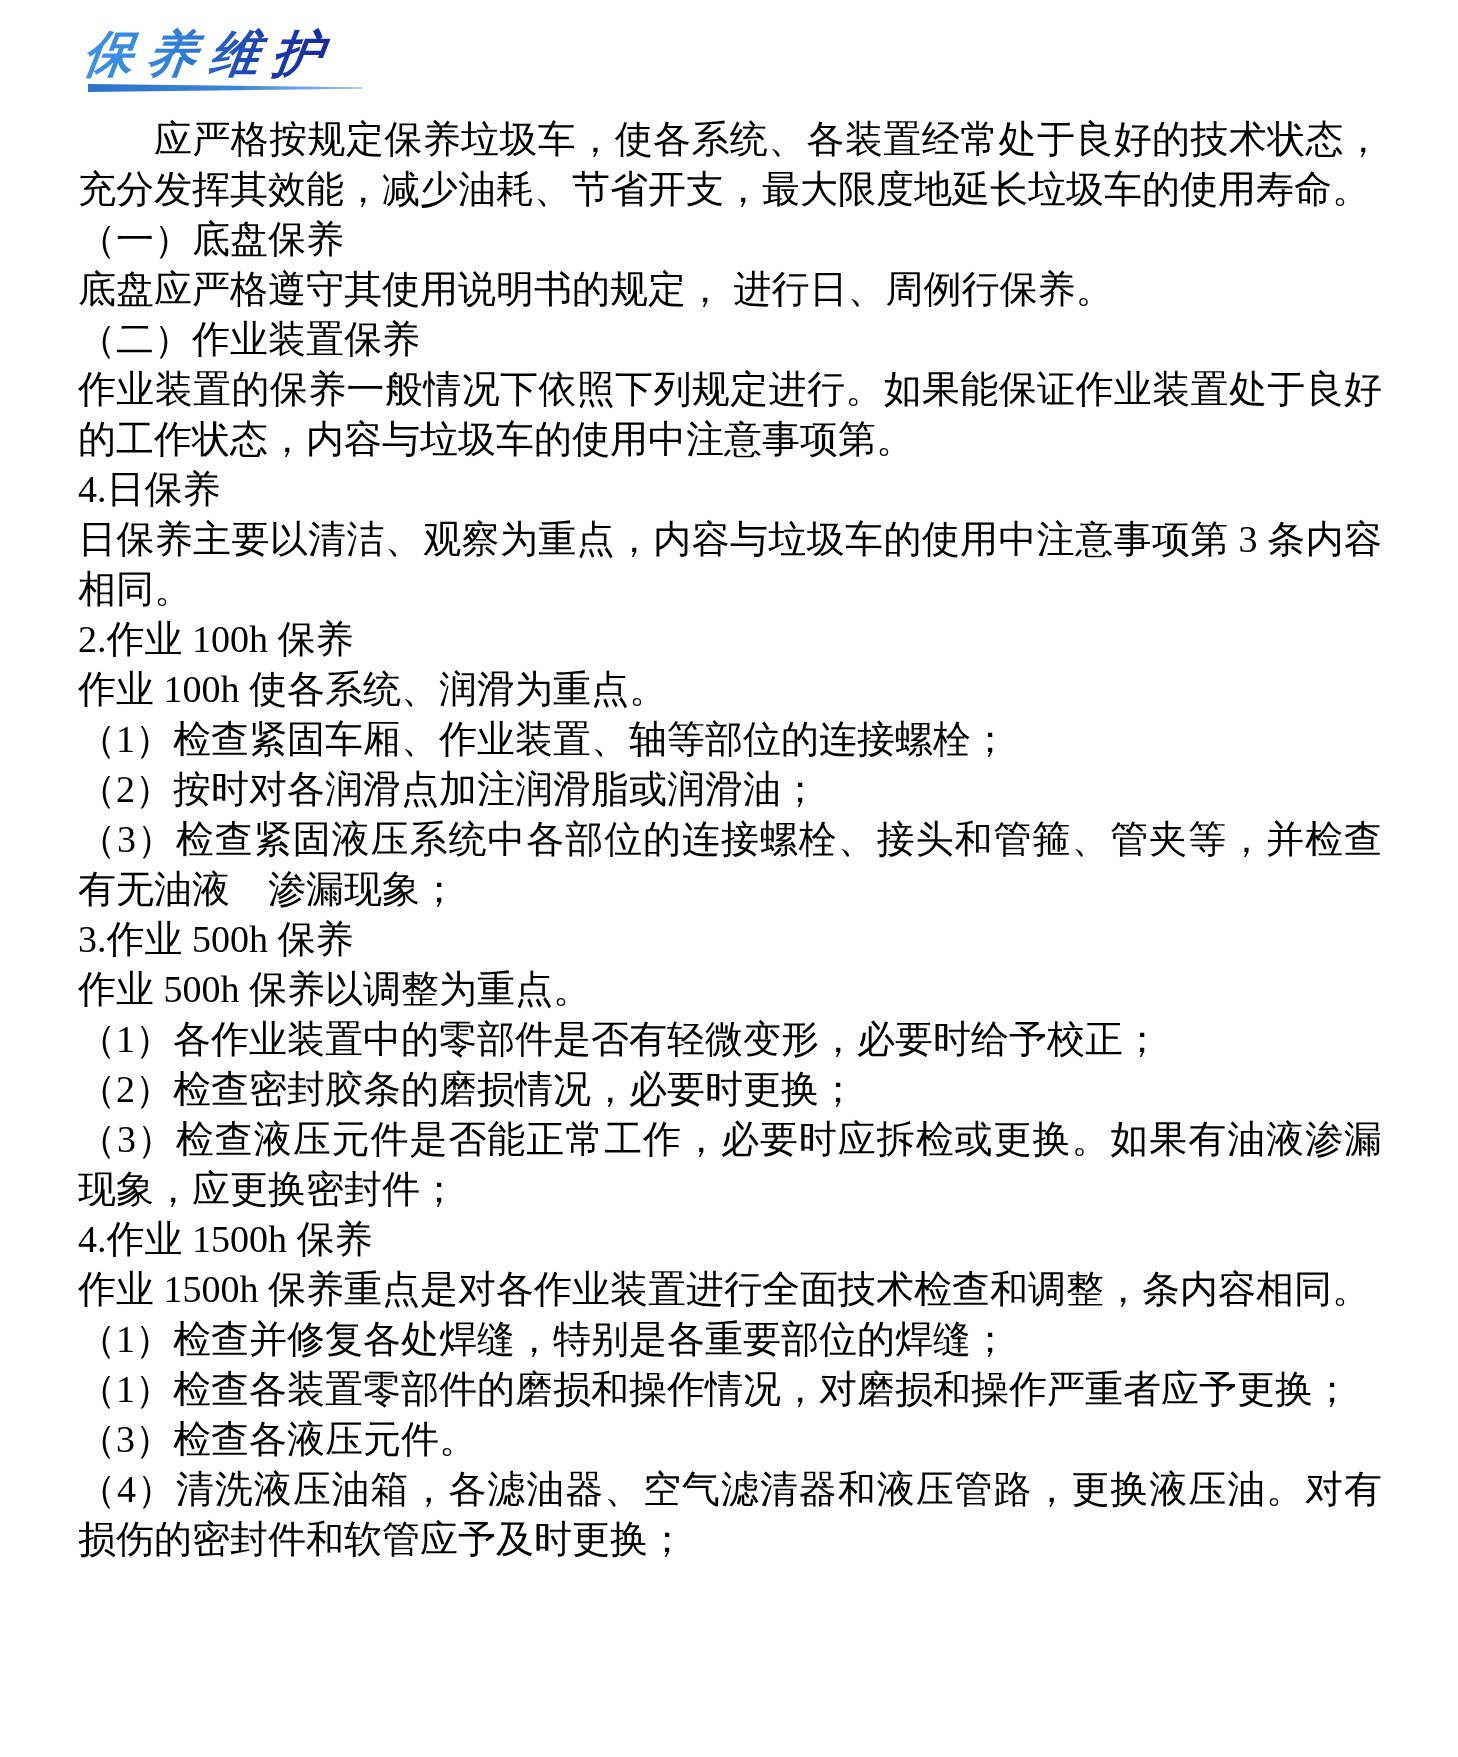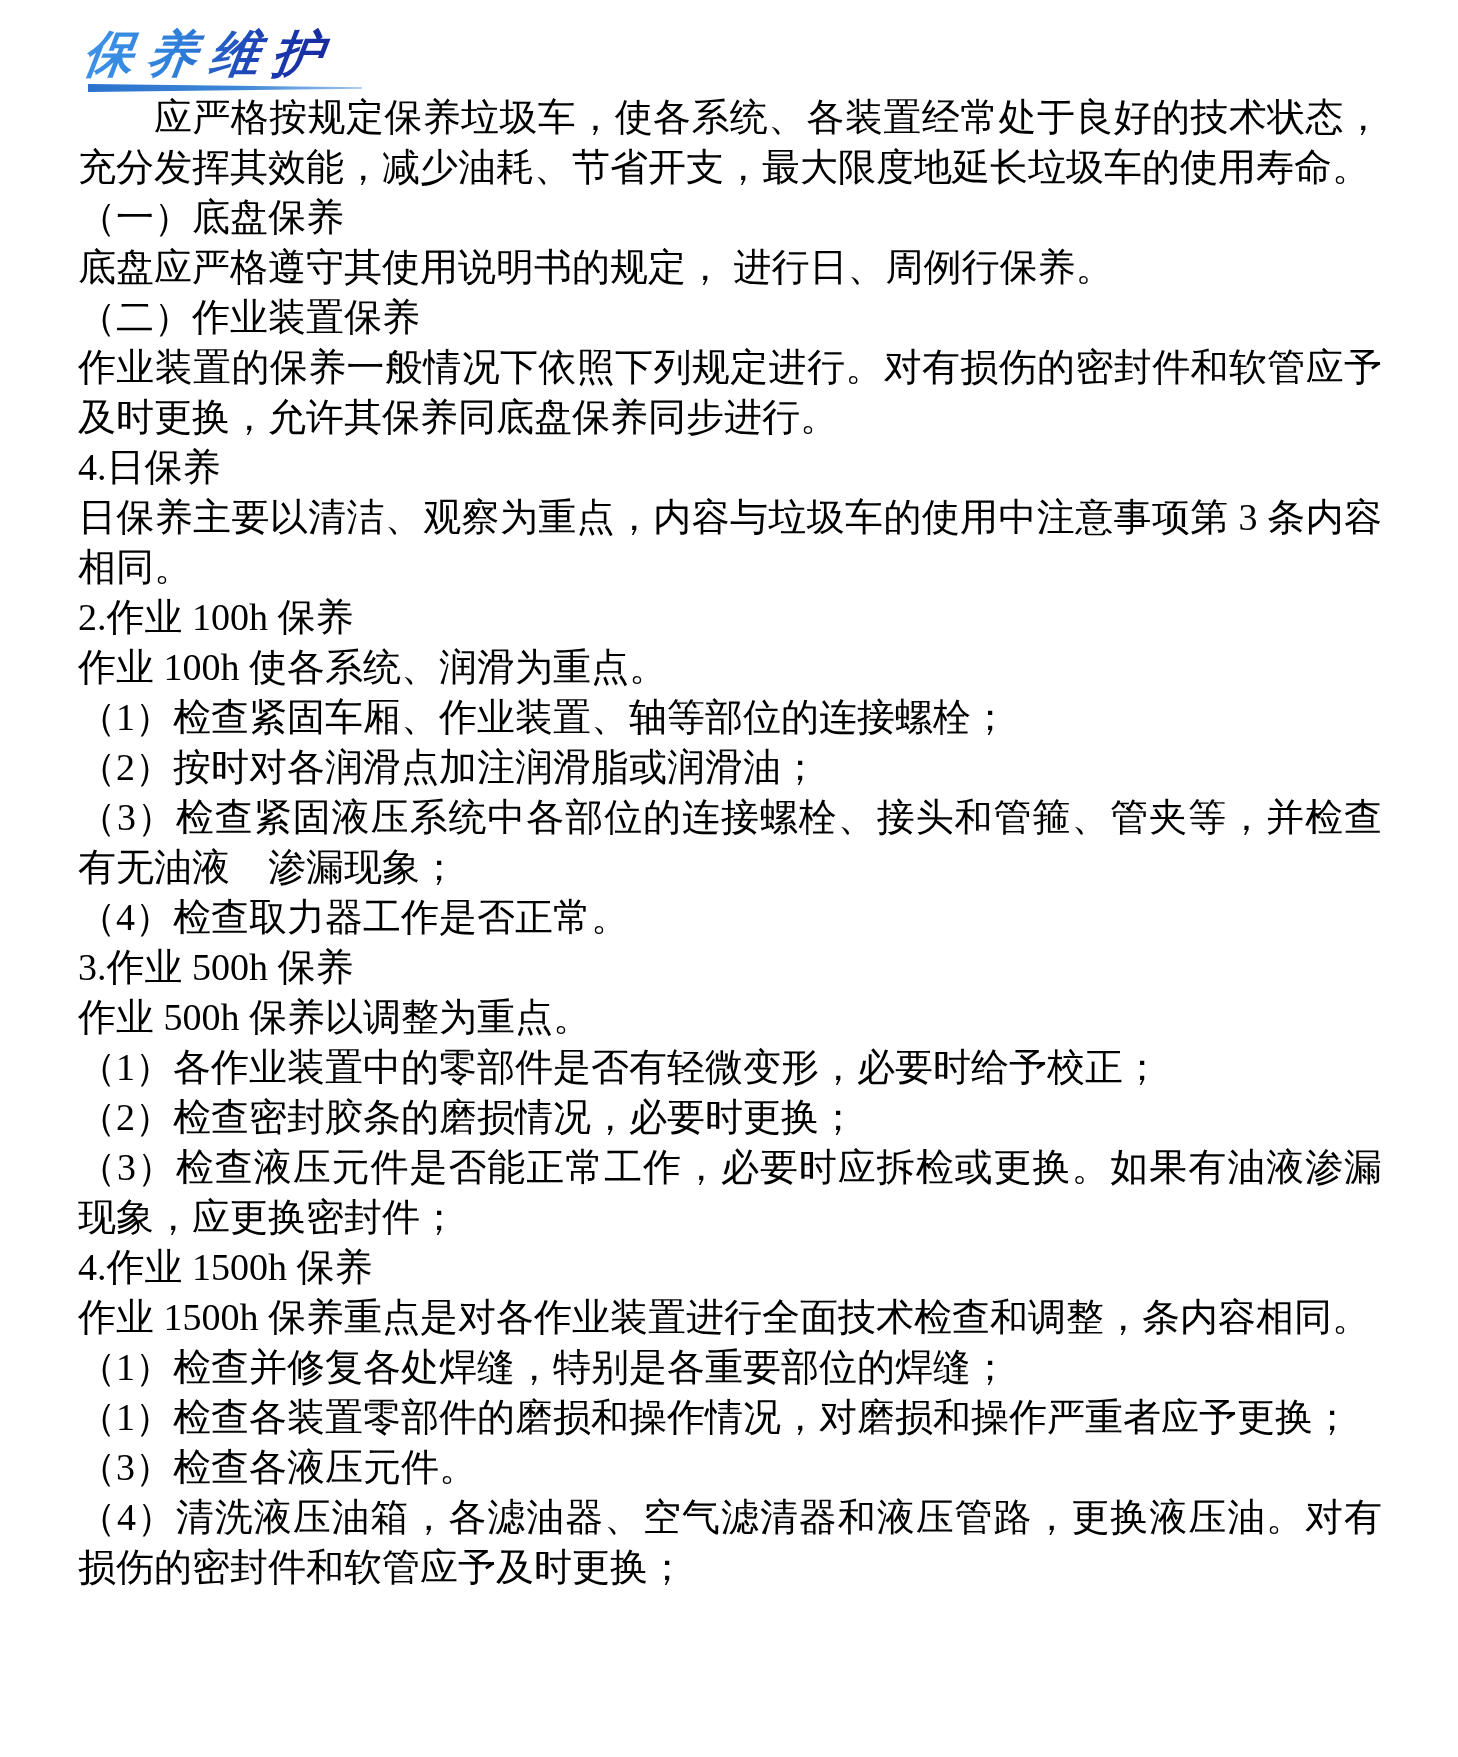--- a/index.html
+++ b/index.html
@@ -37,21 +37,21 @@
   }
   .title-underline {
     width: 274px;
     height: 8px;
     margin-top: 2px;
     margin-left: 4px;
     background: linear-gradient(90deg, #2B72CC 0%, #3D86D8 55%, #9CC3EC 100%);
     clip-path: polygon(0 0, 100% 42%, 100% 58%, 0 100%);
   }
   .doc-body {
-    margin-top: 0;
+    margin-top: 22px;
     font-family: "Liberation Serif", serif;
     font-size: 38px;
     line-height: 50px;
     color: #000000;
     text-align: justify;
     text-justify: inter-ideograph;
   }
   .para {
     margin: 0;
     padding: 0;
@@ -66,29 +66,28 @@
 <div class="page">
   <div class="title-block">
     <h1 class="doc-title">保养维护</h1>
     <div class="title-underline"></div>
   </div>
   <div class="doc-body">
       <p class="para indent">应严格按规定保养垃圾车，使各系统、各装置经常处于良好的技术状态，充分发挥其效能，减少油耗、节省开支，最大限度地延长垃圾车的使用寿命。</p>
       <p class="para">（一）底盘保养</p>
       <p class="para">底盘应严格遵守其使用说明书的规定， 进行日、周例行保养。</p>
       <p class="para">（二）作业装置保养</p>
-      <p class="para">作业装置的保养一般情况下依照下列规定进行。对有损伤的密封件和软管应予及时更换，允许其保养同底盘保养同步进行。</p>
+      <p class="para">作业装置的保养一般情况下依照下列规定进行。如果能保证作业装置处于良好的工作状态，内容与垃圾车的使用中注意事项第。</p>
       <p class="para">4.日保养</p>
       <p class="para">日保养主要以清洁、观察为重点，内容与垃圾车的使用中注意事项第 3 条内容相同。</p>
       <p class="para">2.作业 100h 保养</p>
       <p class="para">作业 100h 使各系统、润滑为重点。</p>
       <p class="para">（1）检查紧固车厢、作业装置、轴等部位的连接螺栓；</p>
       <p class="para">（2）按时对各润滑点加注润滑脂或润滑油；</p>
       <p class="para">（3）检查紧固液压系统中各部位的连接螺栓、接头和管箍、管夹等，并检查有无油液　渗漏现象；</p>
-      <p class="para">（4）检查取力器工作是否正常。</p>
       <p class="para">3.作业 500h 保养</p>
       <p class="para">作业 500h 保养以调整为重点。</p>
       <p class="para">（1）各作业装置中的零部件是否有轻微变形，必要时给予校正；</p>
       <p class="para">（2）检查密封胶条的磨损情况，必要时更换；</p>
       <p class="para">（3）检查液压元件是否能正常工作，必要时应拆检或更换。如果有油液渗漏现象，应更换密封件；</p>
       <p class="para">4.作业 1500h 保养</p>
       <p class="para">作业 1500h 保养重点是对各作业装置进行全面技术检查和调整，条内容相同。</p>
       <p class="para">（1）检查并修复各处焊缝，特别是各重要部位的焊缝；</p>
       <p class="para">（1）检查各装置零部件的磨损和操作情况，对磨损和操作严重者应予更换；</p>
       <p class="para">（3）检查各液压元件。</p>

